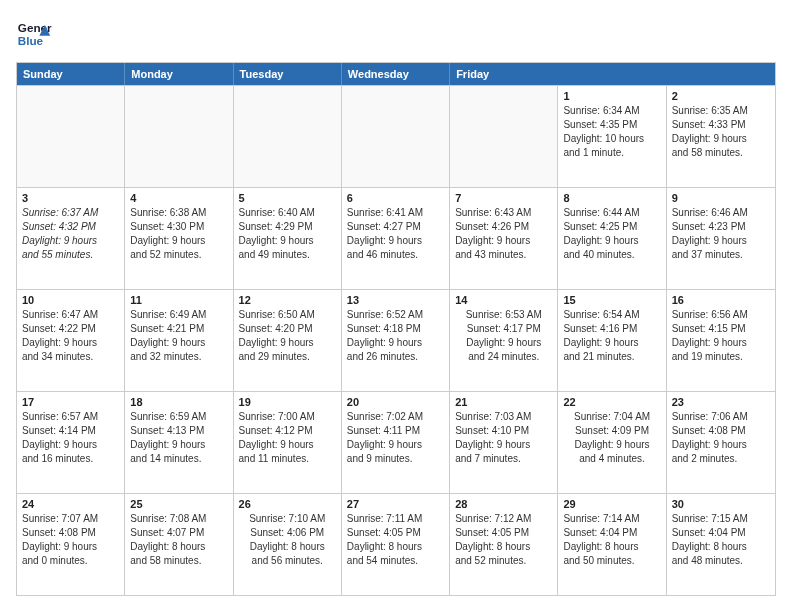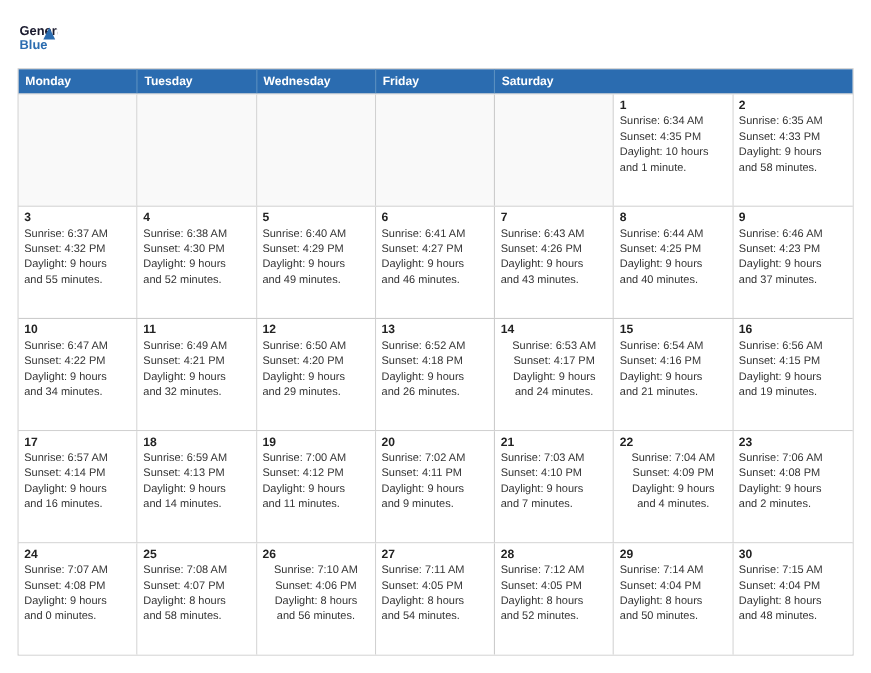--- a/index.html
+++ b/index.html
@@ -109,25 +109,25 @@
       </svg>
     </div>
     <div class="title-block">
       <div class="month-title"></div>
       <div class="location"></div>
     </div>
   </div>
 
   <div class="calendar">
     <div class="cal-header" id="cal-header-row">
+        <div class="cal-header-cell">Sunday</div>
         <div class="cal-header-cell">Monday</div>
         <div class="cal-header-cell">Tuesday</div>
         <div class="cal-header-cell">Wednesday</div>
         <div class="cal-header-cell">Friday</div>
-        <div class="cal-header-cell">Saturday</div>
       </div>
     <div class="cal-body" id="cal-body">
         <div class="cal-row">
           <div class="cal-cell empty"></div>
           <div class="cal-cell empty"></div>
           <div class="cal-cell empty"></div>
           <div class="cal-cell empty"></div>
           <div class="cal-cell empty"></div>
           <div class="cal-cell">
             <div class="day-num">1</div>
@@ -140,21 +140,21 @@
             <div class="day-num">2</div>
             <div class="day-info" style="white-space: pre-line;">Sunrise: 6:35 AM
 Sunset: 4:33 PM
 Daylight: 9 hours
 and 58 minutes.</div>
           </div>
         </div>
         <div class="cal-row">
           <div class="cal-cell">
             <div class="day-num">3</div>
-            <div class="day-info" style="white-space: pre-line;">Sunrise: 6:37 AM
+            <div class="day-info" style="white-space: pre-line; font-style: italic;">Sunrise: 6:37 AM
 Sunset: 4:32 PM
 Daylight: 9 hours
 and 55 minutes.</div>
           </div>
           <div class="cal-cell">
             <div class="day-num">4</div>
             <div class="day-info" style="white-space: pre-line;">Sunrise: 6:38 AM
 Sunset: 4:30 PM
 Daylight: 9 hours
 and 52 minutes.</div>

